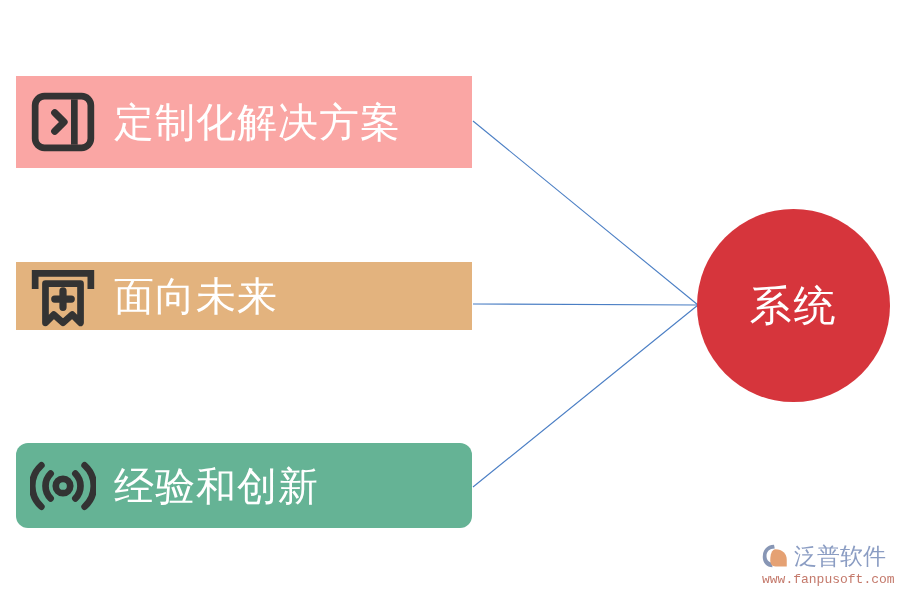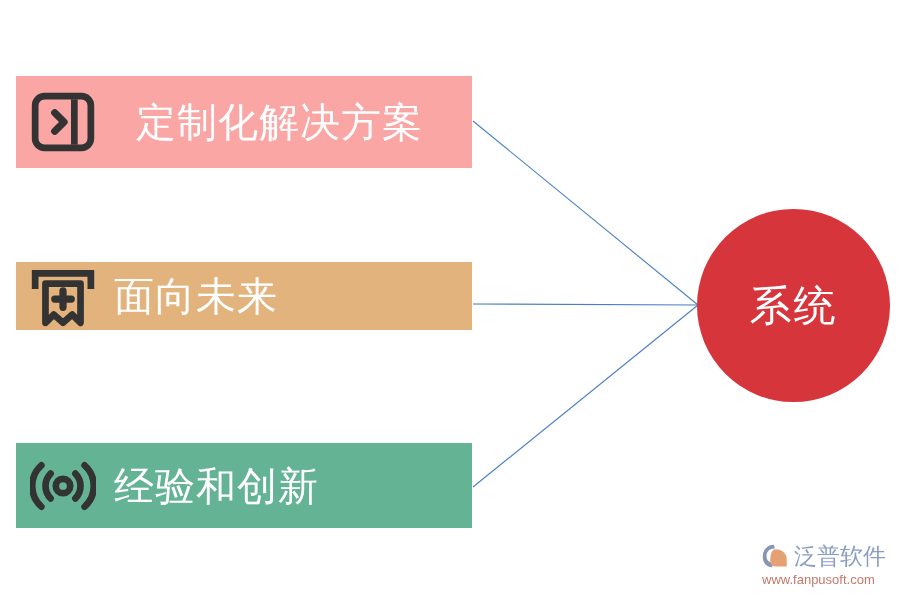--- a/index.html
+++ b/index.html
@@ -30,23 +30,23 @@
   }
 
   
   .feature-bar {
     position: absolute;
     display: flex;
     align-items: center;
     box-sizing: border-box;
     padding-left: 14px;
   }
-  .bar-pink   { left: 16px; top: 76px;  width: 456px; height: 92px; background: #FAA6A4; gap: 22px; }
+  .bar-pink   { left: 16px; top: 76px;  width: 456px; height: 92px; background: #FAA6A4; }
   .bar-tan    { left: 16px; top: 262px; width: 456px; height: 68px; background: #E3B37E; }
-  .bar-green  { left: 16px; top: 443px; width: 456px; height: 85px; background: #65B395; }
+  .bar-green  { left: 16px; top: 443px; width: 456px; height: 85px; background: #65B395; border-radius: 12px; }
 
   .bar-icon {
     width: 66px;
     height: 66px;
     flex: 0 0 66px;
     display: block;
   }
   .bar-label {
     color: #ffffff;
     font-size: 40px;
@@ -102,21 +102,21 @@
     line-height: 1;
     margin-left: 2px;
     letter-spacing: 0px;
     white-space: nowrap;
   }
   #wm-url {
     color: #c4796b;
     font-size: 13px;
     line-height: 1;
     margin-top: 2px;
-    font-family: Liberation Sans, sans-serif;
+    font-family: Liberation Mono, monospace;
     letter-spacing: 0px;
     white-space: nowrap;
   }
 </style>
 </head>
 <body>
 
 <div id="stage">
 
   <svg id="connectors" viewBox="0 0 900 600" xmlns="http://www.w3.org/2000/svg">

